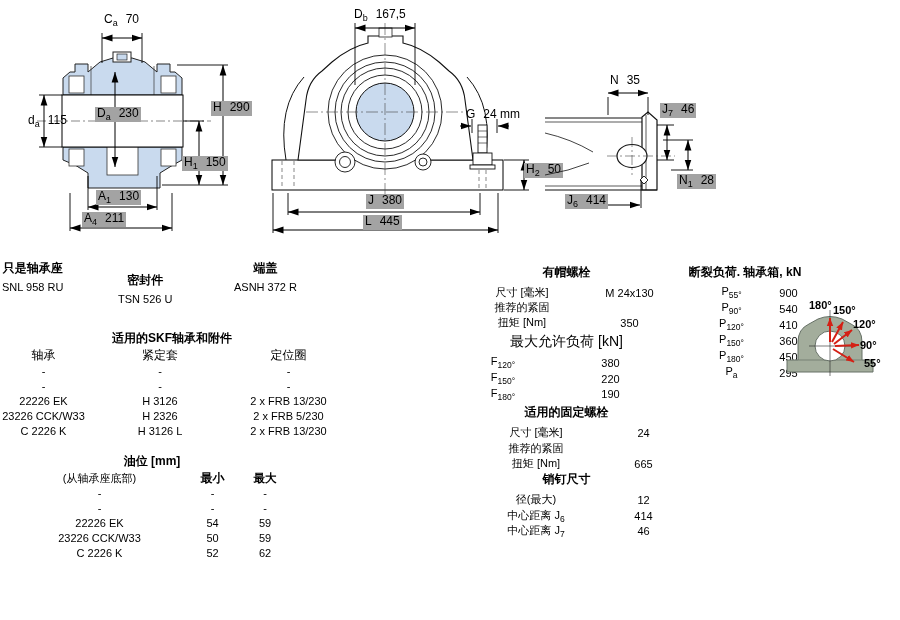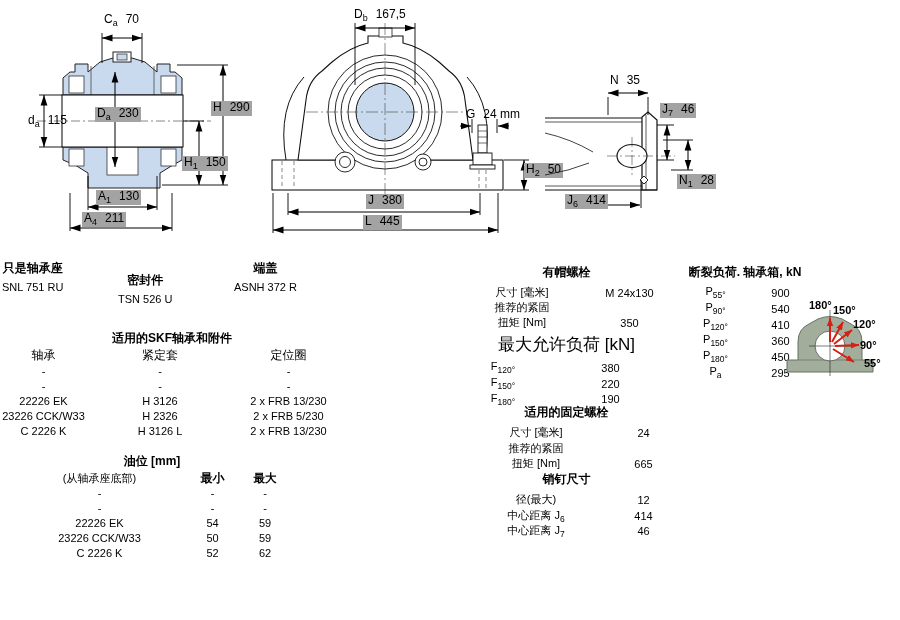--- a/index.html
+++ b/index.html
@@ -12,21 +12,21 @@
   .wbg { background:#a3a3a3; padding:0 2px; }
   .sec-title { font-weight:bold; font-size:12px; white-space:nowrap; }
   .txt { font-size:11px; white-space:nowrap; }
   .tblock { position:absolute;text-align:center; }
   .trow { display:grid; height:14.8px; align-items:center; font-size:11px; white-space:nowrap; }
   .skf .trow { grid-template-columns:83px 150px 1fr; }
   .oil .trow { grid-template-columns:195px 31px 1fr; }
   .kv  .trow { grid-template-columns:126px 1fr; height:15px; }
   .kv2 .trow { grid-template-columns:154px 1fr; height:15.5px; }
   .fl  .trow { grid-template-columns:88px 1fr; height:15.8px; }
-  .pl  .trow { grid-template-columns:71px 1fr; height:16px; }
+  .pl  .trow { grid-template-columns:71px 1fr; height:16px;margin-left:16px; }
   .trow sub { font-size:8.5px; } .gap4 { height:4px; }
   .ang { position:absolute; font-size:11px; font-weight:bold; white-space:nowrap; }
 </style>
 </head>
 <body>
 
 <svg style="left:15px;top:8px" width="245" height="228" viewBox="0 0 245 228">
   <defs>
     <marker id="a1" markerWidth="12" markerHeight="10" refX="10.5" refY="5" orient="auto-start-reverse" markerUnits="userSpaceOnUse">
         <path d="M0,1.6 L10.5,5 L0,8.4 Z" fill="#000"></path>
@@ -192,21 +192,21 @@
   <line x1="56" y1="150" x2="95" y2="150" stroke="#000" marker-end="url(#a3)"></line>
 </svg>
 
 <div class="dim" style="left:610px;top:74px"><span>N</span><sub></sub><span class="v">35</span></div>
 <div class="dim wbg" style="left:660px;top:103px"><span>J</span><sub>7</sub><span class="v">46</span></div>
 <div class="dim wbg" style="left:677px;top:174px"><span>N</span><sub>1</sub><span class="v">28</span></div>
 <div class="dim wbg" style="left:565px;top:194px"><span>J</span><sub>6</sub><span class="v">414</span></div>
 
 <div class="tblock" style="left:2px;top:260px">
   <div class="sec-title">只是轴承座</div>
-  <div class="txt" style="margin-top:4px">SNL 751 RU</div>
+  <div class="txt" style="margin-top:4px">SNL 958 RU</div>
 </div>
 <div class="tblock" style="left:118px;top:272px">
   <div class="sec-title">密封件</div>
   <div class="txt" style="margin-top:4px">TSN 526 U</div>
 </div>
 <div class="tblock" style="left:234px;top:260px">
   <div class="sec-title">端盖</div>
   <div class="txt" style="margin-top:4px">ASNH 372 R</div>
 </div>
 
@@ -289,21 +289,21 @@
       <span>推荐的紧固</span>
       <span></span>
     </div>
   <div class="trow">
       <span>扭矩 [Nm]</span>
       <span>350</span>
     </div>
 </div>
 
 <div class="tblock fl" style="left:459px;top:333px;width:215px">
-  <div class="txt" style="font-size:17px">最大允许负荷 [kN]</div>
+  <div class="txt" style="font-size:14px">最大允许负荷 [kN]</div>
   <div class="gap4"></div>
   <div class="trow">
       <span><span>F</span><sub>120°</sub></span>
       <span>380</span>
     </div>
   <div class="trow">
       <span><span>F</span><sub>150°</sub></span>
       <span>220</span>
     </div>
   <div class="trow">

